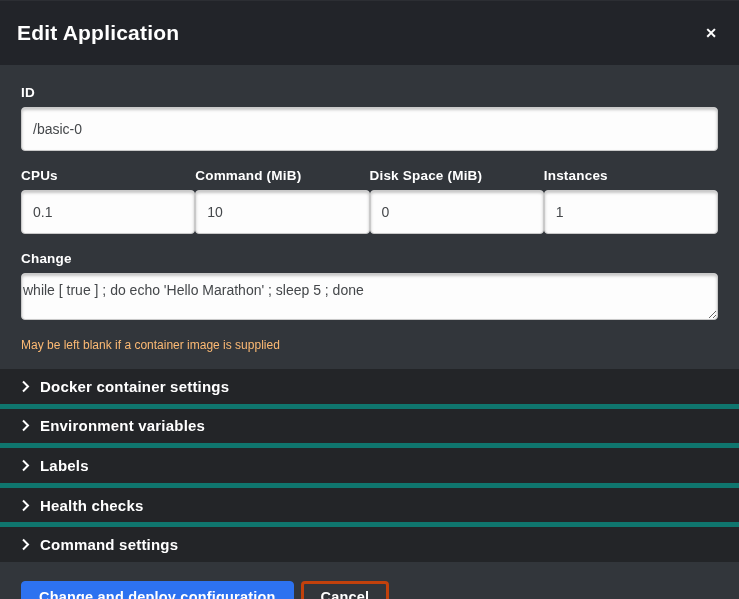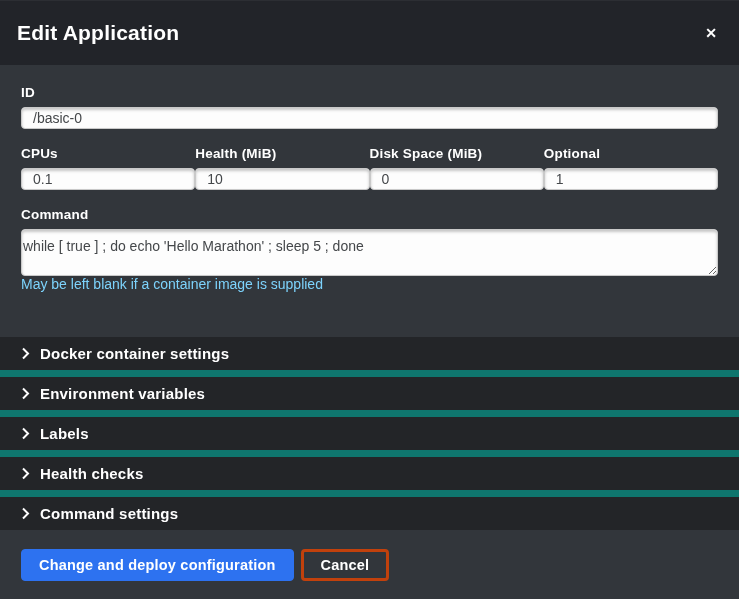--- a/index.html
+++ b/index.html
@@ -48,51 +48,51 @@
   .text-input, .text-area {
     width: 100%;
     background: #fdfdfd;
     border: 1px solid #c9c9c9;
     border-radius: 4px;
     box-shadow: inset 0 2px 3px rgba(0,0,0,0.22);
     color: #44474a;
     font-family: "Liberation Sans", sans-serif;
     font-size: 14px;
     padding: 0 11px;
-    height: 22px;
+    height: 44px;
     outline: none;
   }
   .text-area {
     height: 47px;
     padding: 7px 1px;
     resize: vertical;
     line-height: 1.35;
     display: block;
   }
   .four-col {
     display: grid;
     grid-template-columns: repeat(4, 1fr);
     margin-bottom: 17px;
   }
   .help-text {
-    color: #7dd3fc; font-size: 14px; margin-top: 0;
+    color: #fdba74; font-size: 12px; margin-top: 18px;
   }
 
   
   .sections {
     flex: 0 0 193px;
     background: #232528;
     display: flex; flex-direction: column;
   }
   .section-row {
     flex: 1 1 auto;
     display: flex; align-items: center;
     padding: 0 21px;
     cursor: pointer;
-    border-bottom: 7px solid #0f766e;
+    border-bottom: 5px solid #0f766e;
   }
   .section-row:last-child { border-bottom: none; }
   .chevron {
     display: inline-flex; align-items: center;
     margin-right: 10px; color: #ffffff;
   }
   .chevron svg { display: block; }
   .section-label {
     color: #ffffff; font-size: 15px; font-weight: 700; letter-spacing: 0.2px;
   }
@@ -142,35 +142,35 @@
       <label class="form-label">ID</label>
       <input class="text-input" type="text" value="/basic-0" style="">
     </div>
 
     <div class="four-col">
       <div>
         <label class="form-label">CPUs</label>
         <input class="text-input" type="text" value="0.1" style="">
       </div>
       <div>
-        <label class="form-label">Health (MiB)</label>
+        <label class="form-label">Command (MiB)</label>
         <input class="text-input" type="text" value="10" style="">
       </div>
       <div>
         <label class="form-label">Disk Space (MiB)</label>
         <input class="text-input" type="text" value="0" style="">
       </div>
       <div>
-        <label class="form-label">Optional</label>
+        <label class="form-label">Instances</label>
         <input class="text-input" type="text" value="1" style="">
       </div>
     </div>
 
     <div class="form-group">
-      <label class="form-label">Command</label>
+      <label class="form-label">Change</label>
       <textarea class="text-area" style="">while [ true ] ; do echo 'Hello Marathon' ; sleep 5 ; done</textarea>
       <div class="help-text">May be left blank if a container image is supplied</div>
     </div>
 
   </div>
 
   <div class="sections">
 
     <div class="section-row">
       <span class="chevron">

